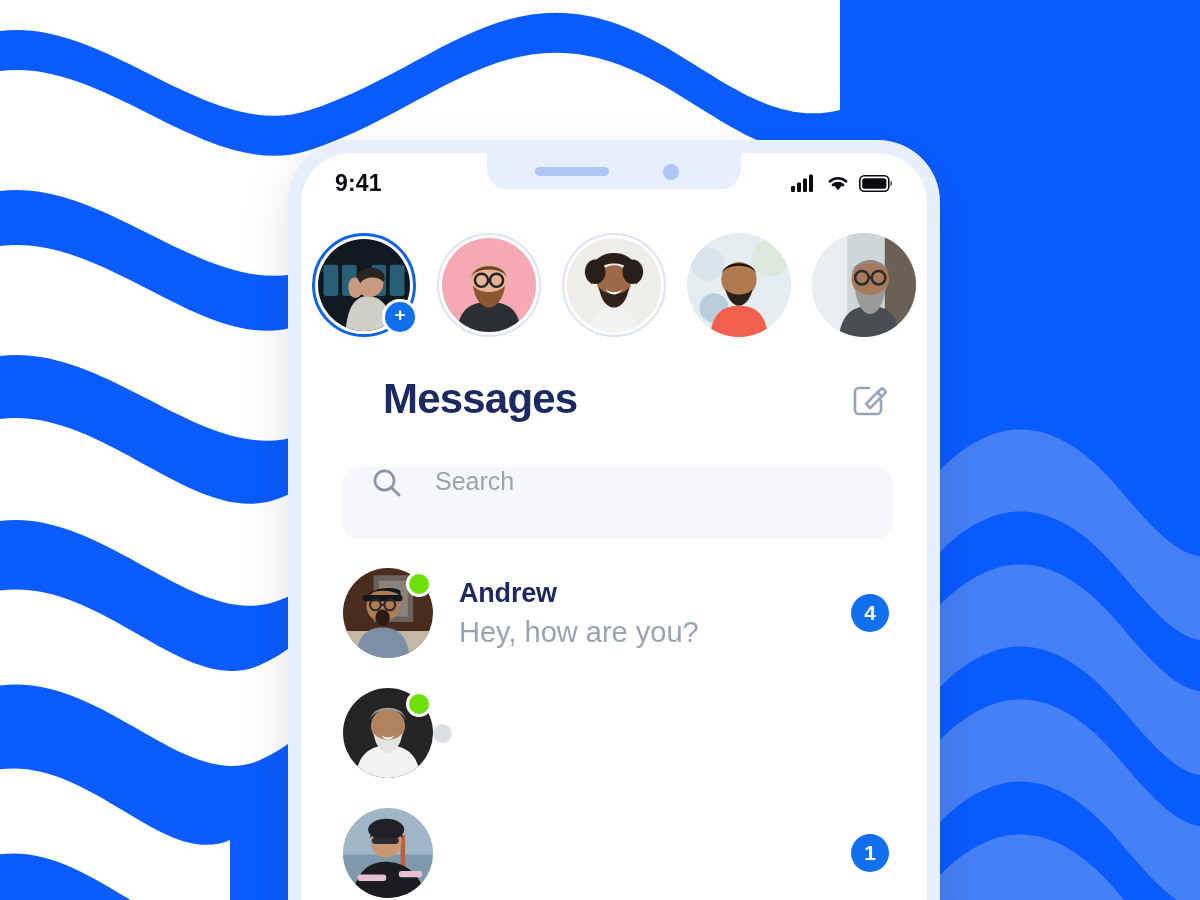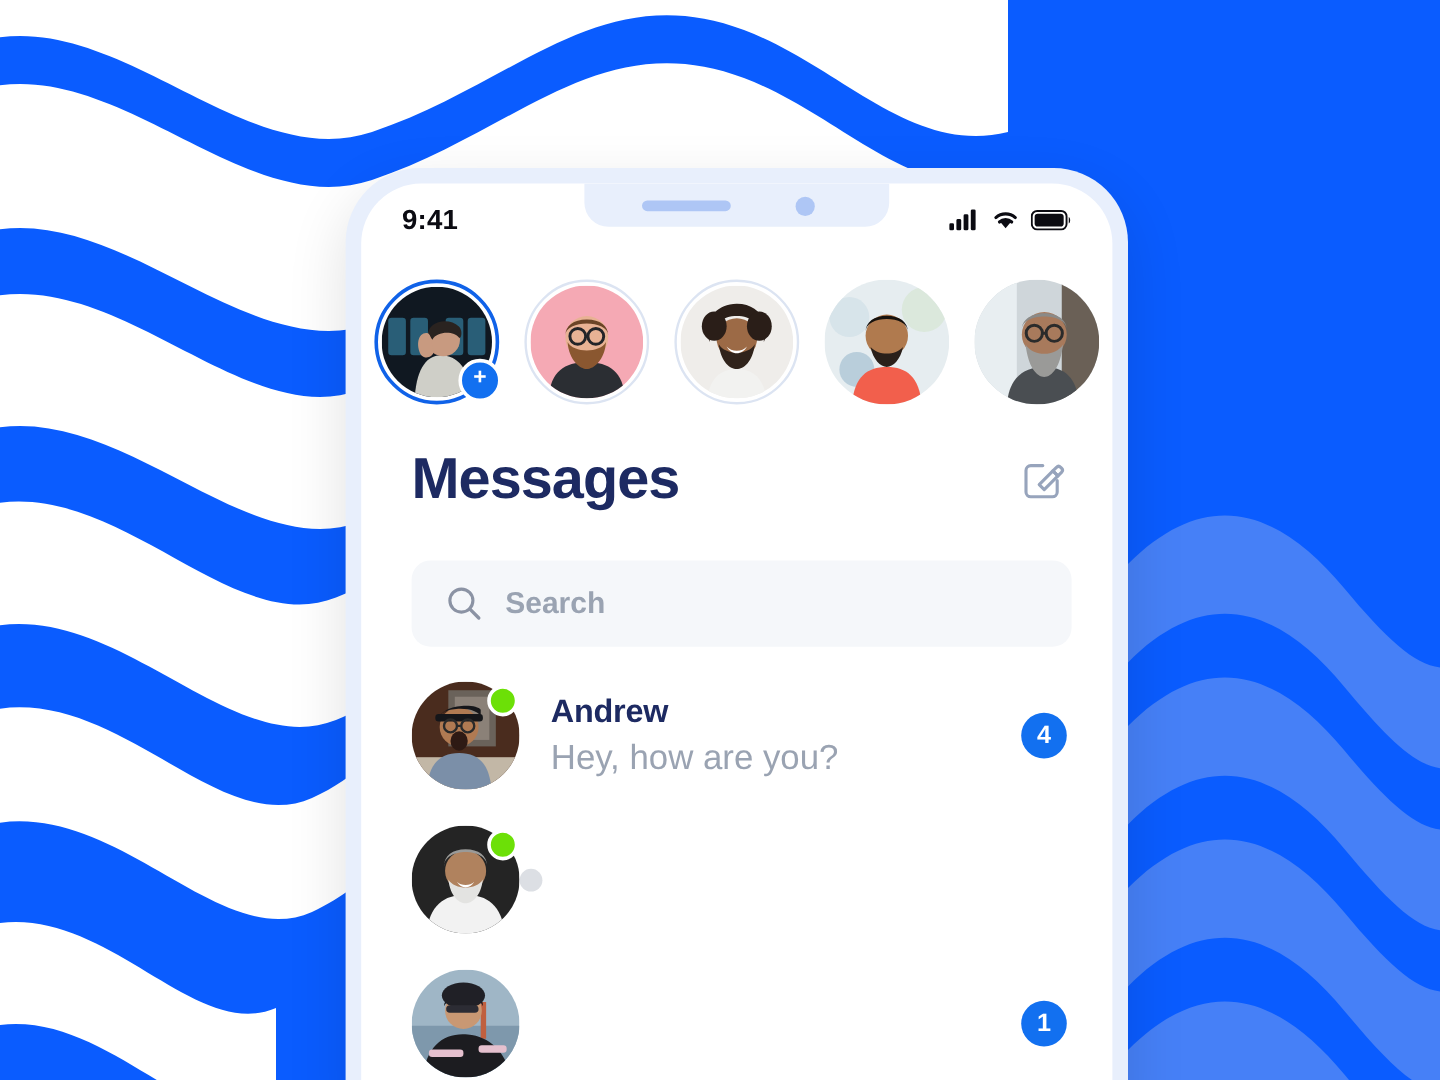--- a/index.html
+++ b/index.html
@@ -171,41 +171,40 @@
     left: 0;
     width: 626px;
     height: 76px;
     display: flex;
     align-items: center;
     justify-content: space-between;
     padding: 0 38px 0 42px;
     box-sizing: border-box;
   }
   #page-title {
-    font-size: 48px;
+    font-size: 42px;
     font-weight: bold;
     color: #1D2A62;
     letter-spacing: -0.8px;
+    margin-left: 40px;
   }
 
   
   #search-bar {
     position: absolute;
     top: 314px;
     left: 42px;
     width: 550px;
     height: 72px;
     background: #F5F7FA;
     border-radius: 16px;
     display: flex;
-    align-items: center;
-    gap: 18px;
+    gap: 32px;
     padding: 0 28px;
     box-sizing: border-box;
-    font-weight: bold;
   }
   #search-placeholder {
     font-size: 25px;
     color: #9AA3B2;
   }
 
   
   #conversations {
     position: absolute;
     top: 400px;

